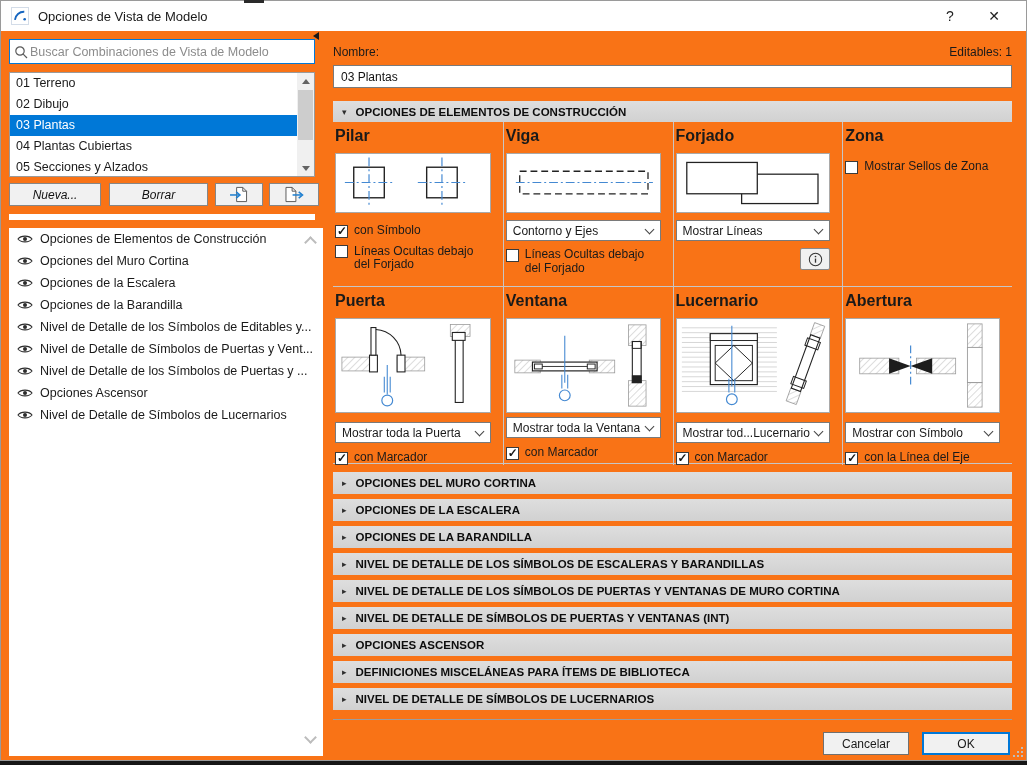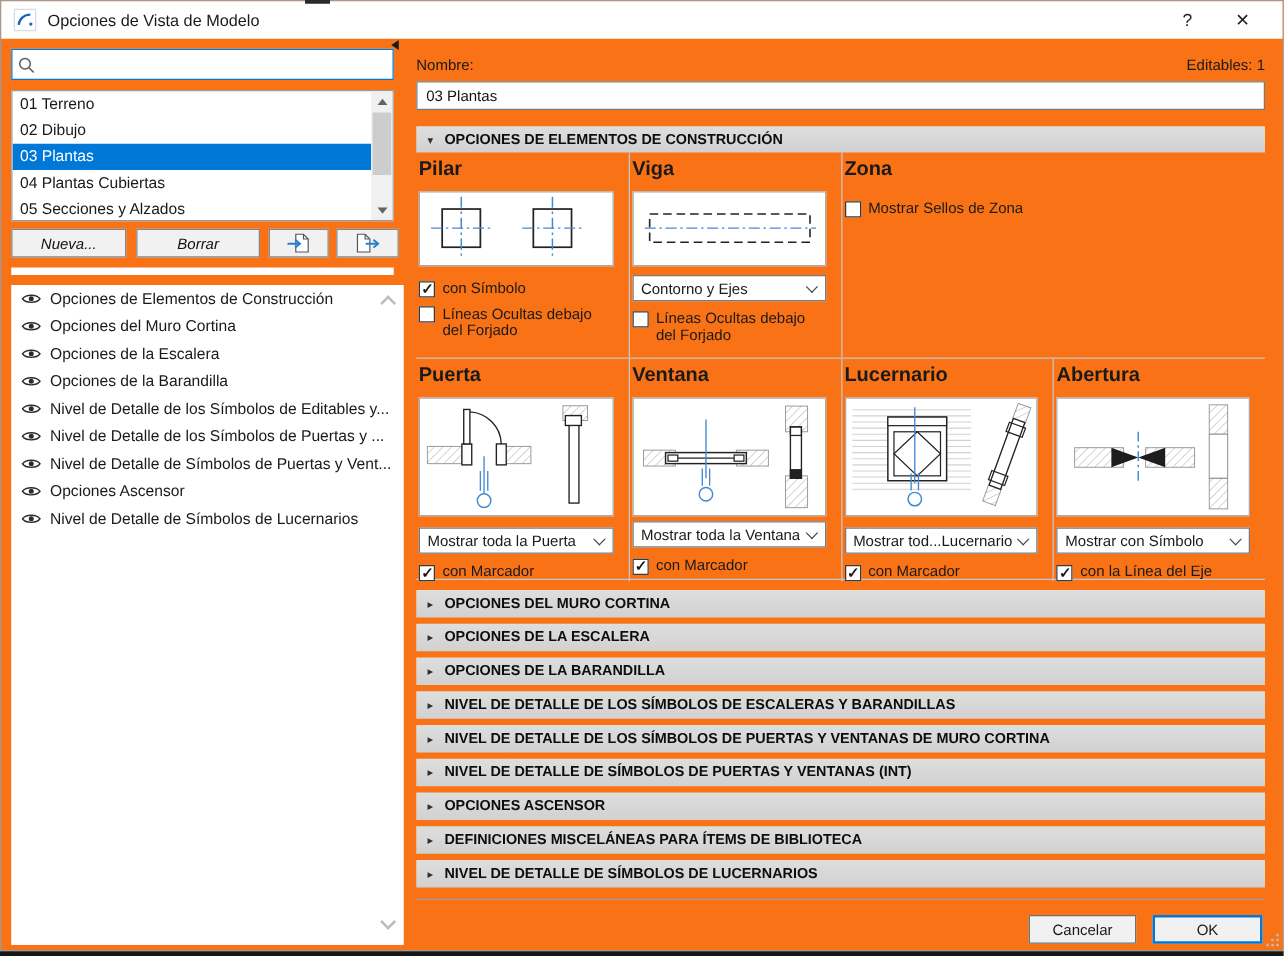--- a/index.html
+++ b/index.html
@@ -124,20 +124,21 @@
 
   <div class="pane-collapse"></div>
 
   <div class="left">
 
     <div class="searchbox">
       <svg width="14" height="14" viewBox="0 0 14 14">
           <circle cx="6" cy="6" r="4.2" fill="none" stroke="#5a5a5a" stroke-width="1.2"></circle>
           <line x1="9.2" y1="9.2" x2="13" y2="13" stroke="#5a5a5a" stroke-width="1.2"></line>
         </svg>
+      <input placeholder="Buscar Combinaciones de Vista de Modelo" style="">
     </div>
 
     <div class="list1">
       <div class="rows">
         <div class="l1item">01 Terreno</div>
         <div class="l1item">02 Dibujo</div>
         <div class="l1item selected">03 Plantas</div>
         <div class="l1item">04 Plantas Cubiertas</div>
         <div class="l1item">05 Secciones y Alzados</div>
       </div>
@@ -212,28 +213,28 @@
             <path d="M1 5 C3.8 1.2 12.2 1.2 15 5 C12.2 8.8 3.8 8.8 1 5 Z" fill="none" stroke="#2c2c2c" stroke-width="1.1"></path>
             <circle cx="8" cy="5" r="2" fill="#2c2c2c"></circle>
           </svg>
         <span>Nivel de Detalle de los Símbolos de Editables y...</span>
       </div>
       <div class="l2item">
         <svg width="16" height="10" viewBox="0 0 16 10">
             <path d="M1 5 C3.8 1.2 12.2 1.2 15 5 C12.2 8.8 3.8 8.8 1 5 Z" fill="none" stroke="#2c2c2c" stroke-width="1.1"></path>
             <circle cx="8" cy="5" r="2" fill="#2c2c2c"></circle>
           </svg>
+        <span>Nivel de Detalle de Símbolos de Puertas y Vent...</span>
+      </div>
+      <div class="l2item">
+        <svg width="16" height="10" viewBox="0 0 16 10">
+            <path d="M1 5 C3.8 1.2 12.2 1.2 15 5 C12.2 8.8 3.8 8.8 1 5 Z" fill="none" stroke="#2c2c2c" stroke-width="1.1"></path>
+            <circle cx="8" cy="5" r="2" fill="#2c2c2c"></circle>
+          </svg>
         <span>Nivel de Detalle de los Símbolos de Puertas y ...</span>
-      </div>
-      <div class="l2item">
-        <svg width="16" height="10" viewBox="0 0 16 10">
-            <path d="M1 5 C3.8 1.2 12.2 1.2 15 5 C12.2 8.8 3.8 8.8 1 5 Z" fill="none" stroke="#2c2c2c" stroke-width="1.1"></path>
-            <circle cx="8" cy="5" r="2" fill="#2c2c2c"></circle>
-          </svg>
-        <span>Nivel de Detalle de Símbolos de Puertas y Vent...</span>
       </div>
       <div class="l2item">
         <svg width="16" height="10" viewBox="0 0 16 10">
             <path d="M1 5 C3.8 1.2 12.2 1.2 15 5 C12.2 8.8 3.8 8.8 1 5 Z" fill="none" stroke="#2c2c2c" stroke-width="1.1"></path>
             <circle cx="8" cy="5" r="2" fill="#2c2c2c"></circle>
           </svg>
         <span>Opciones Ascensor</span>
       </div>
       <div class="l2item">
         <svg width="16" height="10" viewBox="0 0 16 10">
@@ -294,20 +295,42 @@
           <div class="combo">
             <span>Contorno y Ejes</span>
             <span class="cchev"></span>
           </div>
           <div class="checkrow" style="margin-top:7px;">
             <span class="cb"></span>
             <span>Líneas Ocultas debajo del Forjado</span>
           </div>
         </div>
 
+        <div class="panel">
+          <div class="panel-title">Forjado</div>
+          <div class="preview prev1">
+            <svg viewBox="0 0 156 58">
+              <rect x="66" y="20" width="78" height="30" fill="#fff" stroke="#222" stroke-width="1.3"></rect>
+              <rect x="10" y="8" width="72" height="32" fill="#fff" stroke="#222" stroke-width="1.3"></rect>
+            </svg>
+          </div>
+          <div class="combo">
+            <span>Mostrar Líneas</span>
+            <span class="cchev"></span>
+          </div>
+          <div class="info-row">
+            <span class="info-btn">
+              <svg width="15" height="15" viewBox="0 0 16 16">
+                  <circle cx="8" cy="8" r="6.6" fill="none" stroke="#333" stroke-width="1.1"></circle>
+                  <circle cx="8" cy="4.8" r="0.9" fill="#333"></circle>
+                  <line x1="8" y1="7" x2="8" y2="11.4" stroke="#333" stroke-width="1.4"></line>
+                </svg>
+            </span>
+          </div>
+        </div>
 
         <div class="panel">
           <div class="panel-title">Zona</div>
           <div class="checkrow" style="margin-top:15px;">
             <span class="cb"></span>
             <span>Mostrar Sellos de Zona</span>
           </div>
         </div>
       </div>
 

